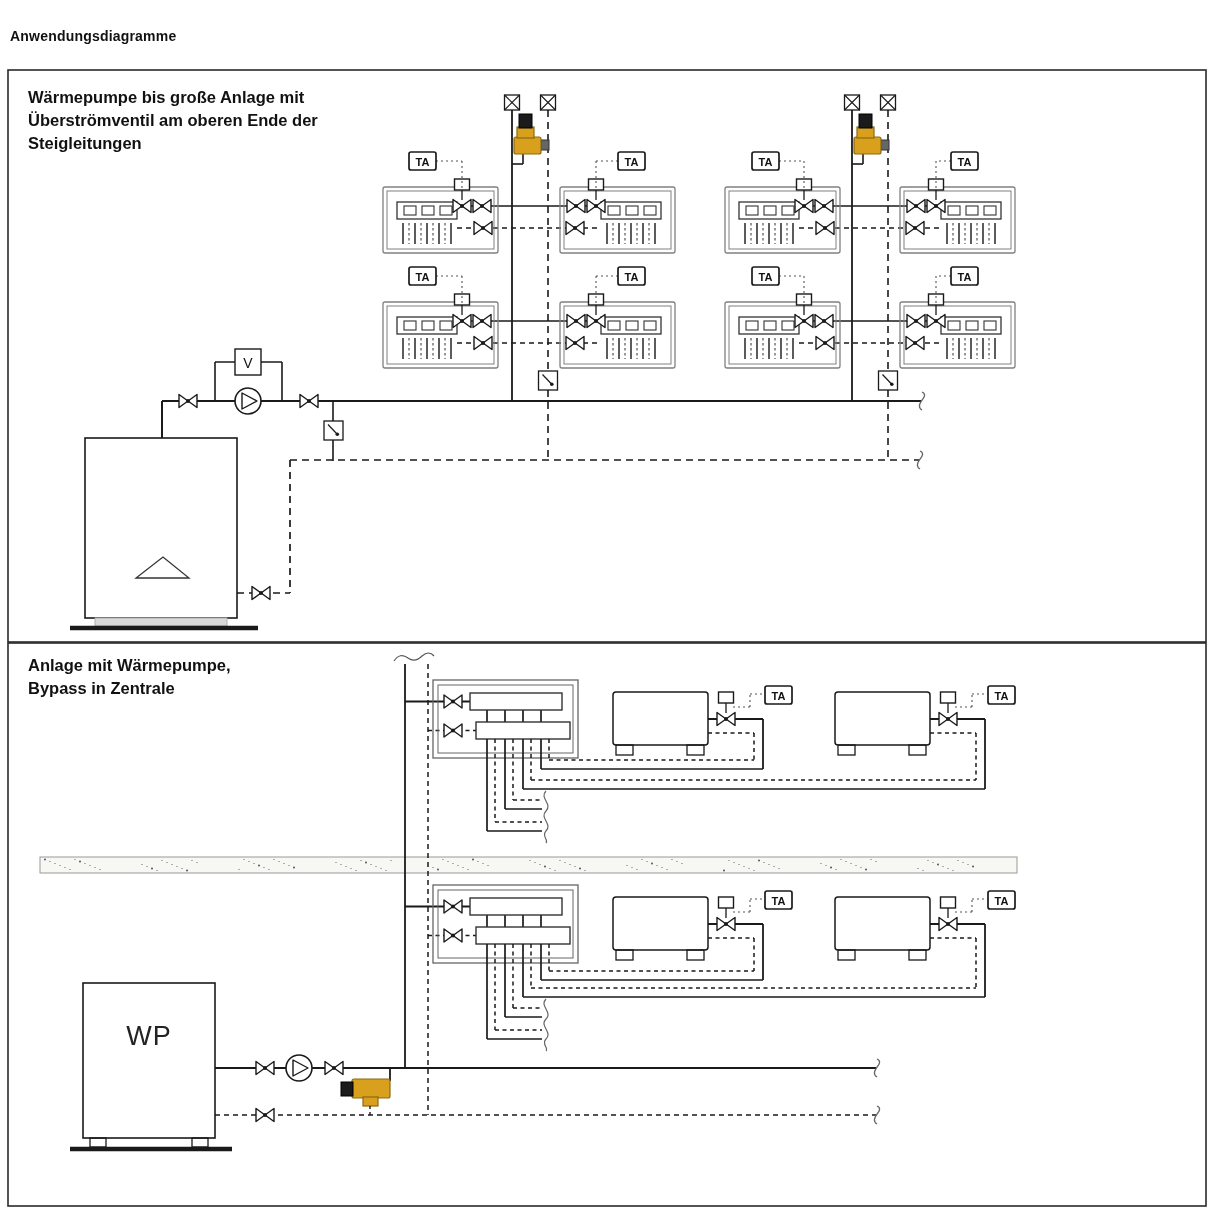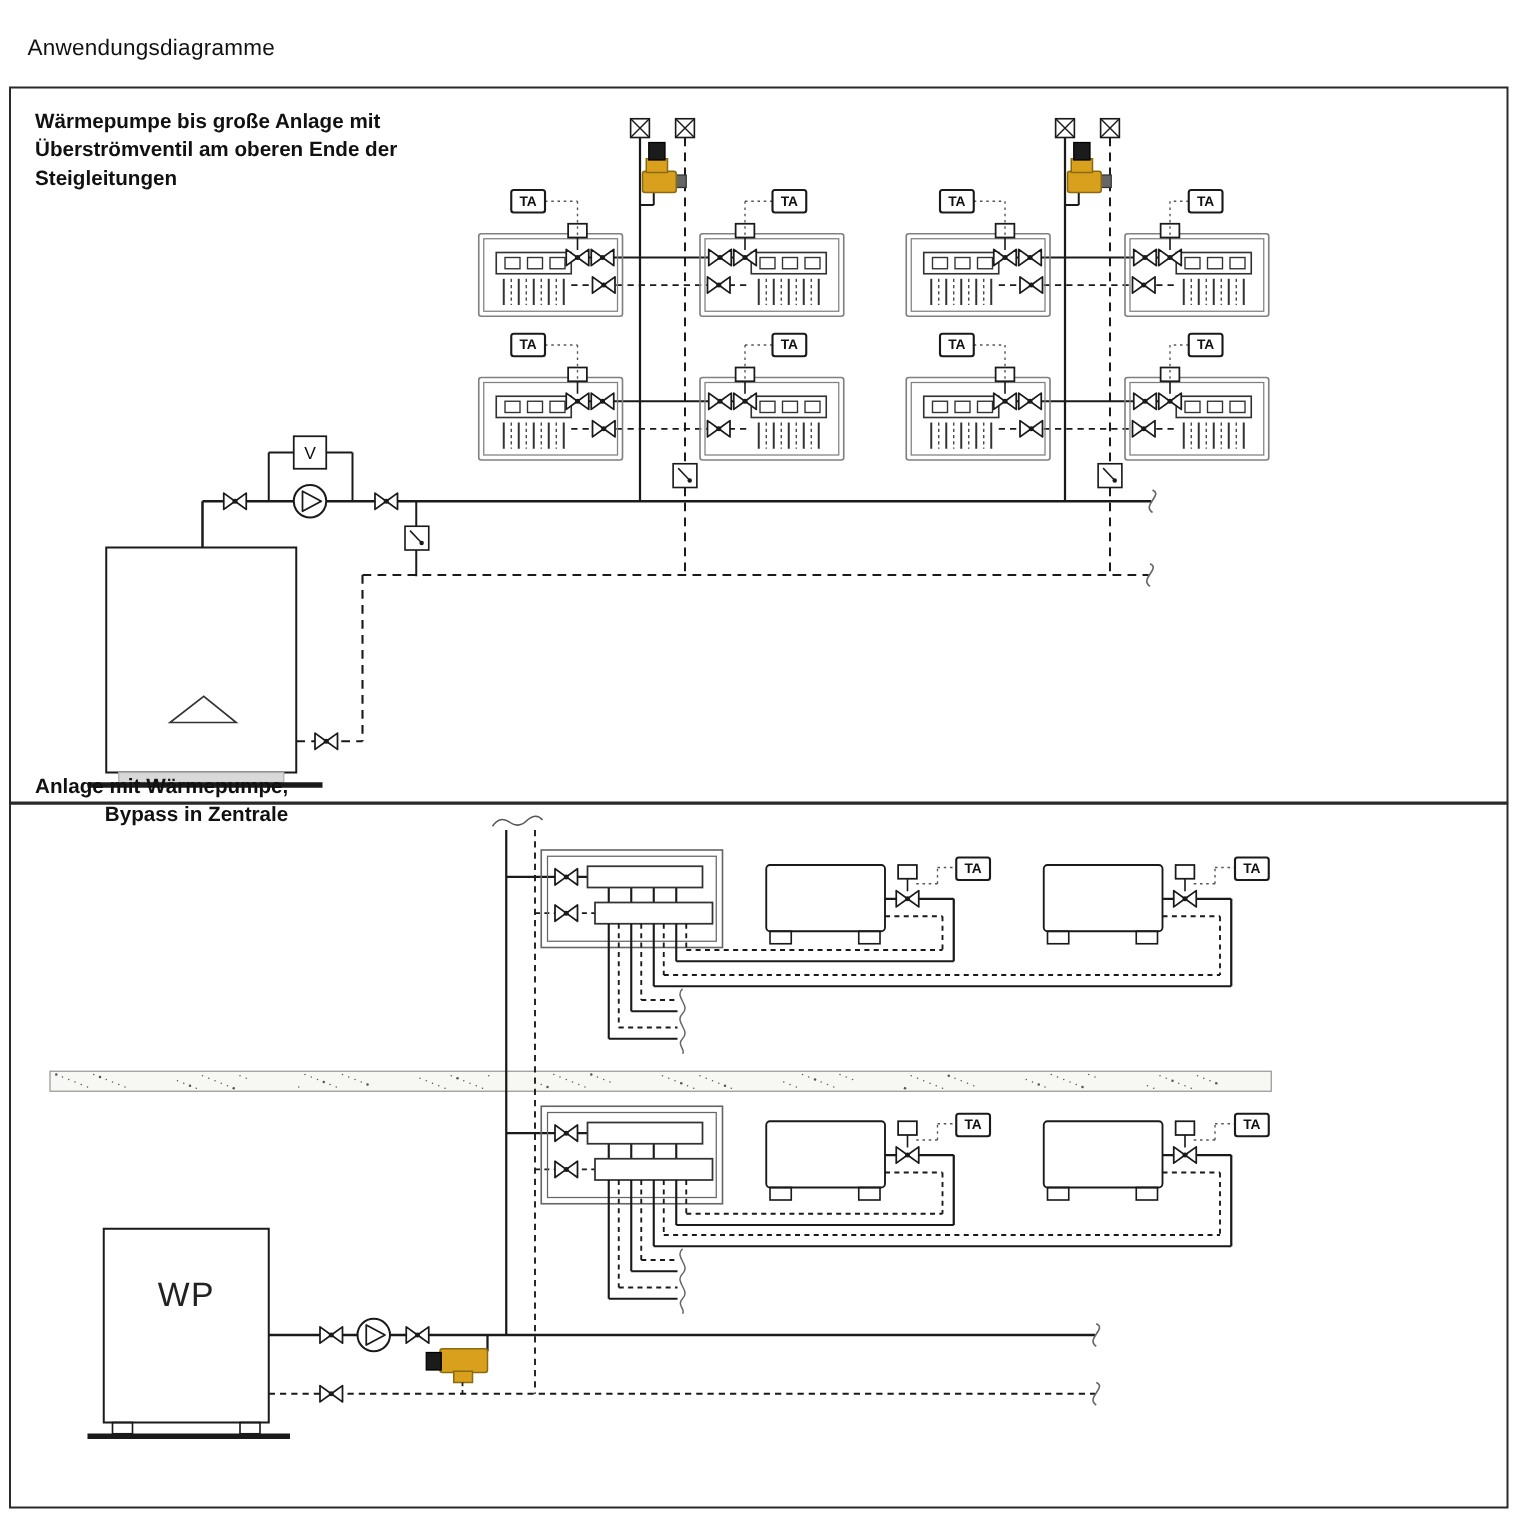--- a/index.html
+++ b/index.html
@@ -1,20 +1,20 @@
 <!DOCTYPE html>
 <html><head>
 <meta charset="utf-8">
 <style>
   html,body{margin:0;padding:0;background:#fff;}
   body{width:1214px;height:1214px;position:relative;font-family:"Liberation Sans",sans-serif;color:#111;overflow:hidden;}
-  h1{position:absolute;left:22px;top:28px;font-size:18px;margin:0;letter-spacing:.2px;font-weight:normal;}
+  h1{position:absolute;left:10px;top:28px;font-size:14px;margin:0;letter-spacing:.2px;font-weight:bold;}
   .ptitle{position:absolute;font-weight:bold;font-size:16.5px;line-height:1.4;white-space:pre-line;}
   #t1{left:28px;top:86px;}
-  #t2{left:28px;top:618px;text-align:right;}
+  #t2{left:28px;top:654px;}
   svg{position:absolute;left:0;top:0;}
 </style>
 </head>
 <body>
 
 <svg id="diagram" width="1214" height="1214" viewBox="0 0 1214 1214">
     <rect x="8" y="70" width="1198" height="572" fill="none" stroke="#2a2a2a" stroke-width="1.6"></rect>
     <rect x="8" y="643" width="1198" height="563" fill="none" stroke="#2a2a2a" stroke-width="1.6"></rect>
     <g>
       <line x1="162" y1="401" x2="921" y2="401" stroke="#1a1a1a" stroke-width="2"></line>

